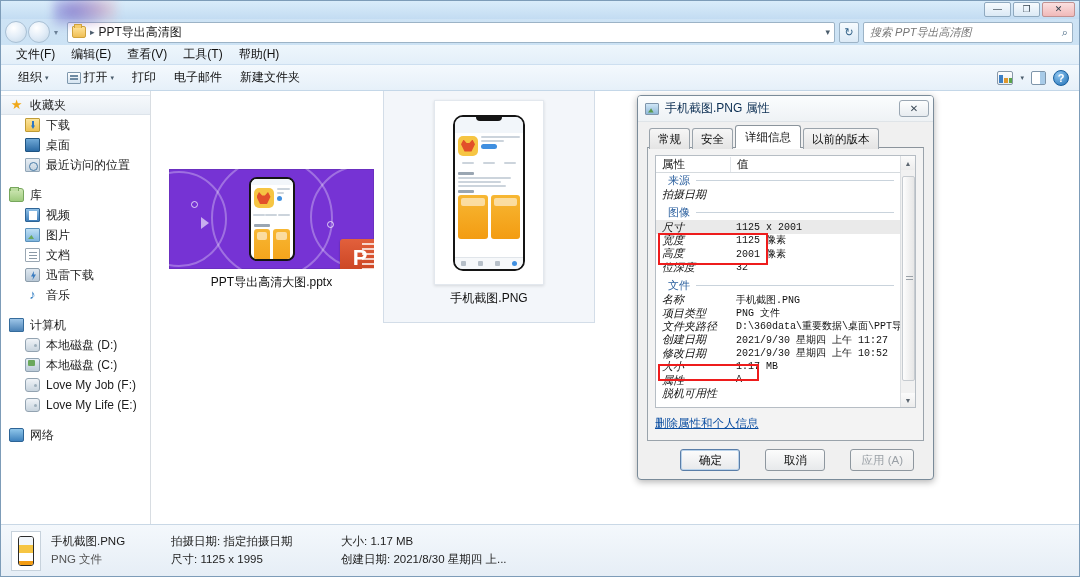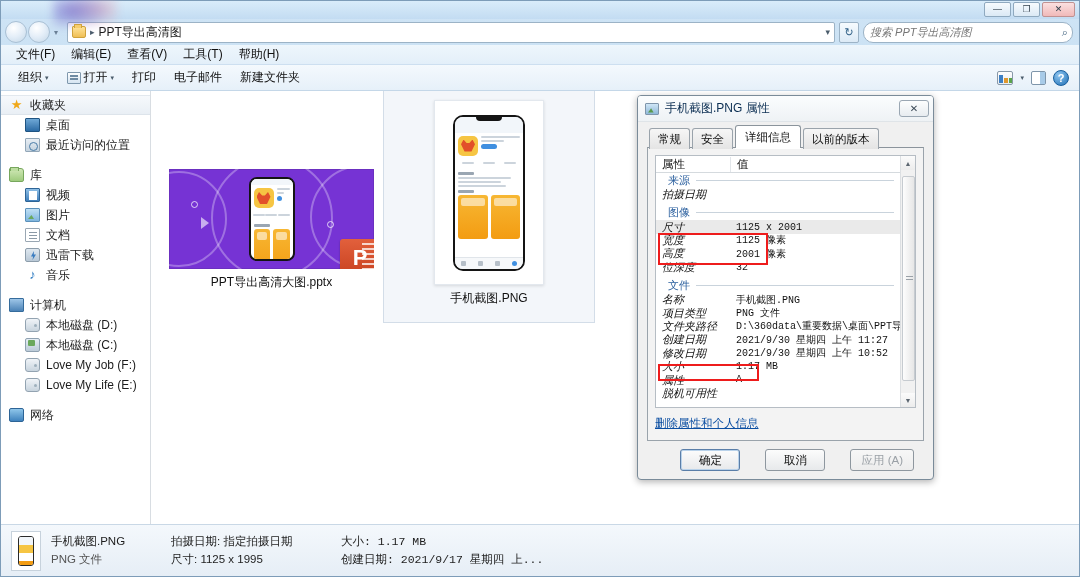--- a/index.html
+++ b/index.html
@@ -66,21 +66,21 @@
   .crumb-arrow{ color:#4a5c6b; font-size:9px; }
   .crumb-text{ color:#1b1b1b; font-size:12px; white-space:nowrap; }
   .addr-caret{ margin-left:auto; color:#4a5c6b; font-size:9px; padding-left:6px;}
   .refresh-btn{
     width:20px;height:21px;border:1px solid #9cb3c6;border-radius:2px;flex:none;
     background:linear-gradient(#f6fbfe,#dceaf6);
     display:flex;align-items:center;justify-content:center;color:#2f5f86;font-size:11px;
   }
   .search-box{
     width:210px; height:21px; flex:none; background:#ffffff;
-    border:1px solid #9cb3c6; border-radius:10px;
+    border:1px solid #9cb3c6; border-radius:2px;
     display:flex; align-items:center; padding:0 4px;
   }
   .search-box input{
     border:none; outline:none; flex:1; font-size:11px; font-style:italic;
     color:#8a8a8a; font-family:inherit; background:transparent; min-width:0;
   }
   .search-ic{ color:#4b6b86; font-size:11px; }
 
   
   .menubar{
@@ -254,21 +254,21 @@
   .status-thumb{
     width:30px;height:40px;background:#fff;border:1px solid #c7d2dc;flex:none;
     display:flex;align-items:center;justify-content:center;
   }
   .mini-phone{ width:16px;height:30px;border:1px solid #2a2a2a;border-radius:3px;background:#fff;overflow:hidden;}
   .mini-phone div{height:8px;}
   .status-cols{ display:flex; align-items:center; }
   .sc{ display:flex; flex-direction:column; gap:3px; }
   .sc-line{ font-size:11.5px; color:#1d1d1d; white-space:nowrap; }
   .sc-line.sub{ color:#555; }
-  .sc1{ width:120px; } .sc2{ width:170px; } .sc3{ width:260px;font-family:Liberation Mono, monospace; }
+  .sc1{ width:120px; } .sc2{ width:170px; } .sc3{ width:260px; }
 
   
   #props-dialog{
     position:absolute; left:637px; top:95px; width:297px; height:385px;
     background:#f0f0f0; border:1px solid #7a8b99; border-radius:4px;
     box-shadow:0 2px 7px rgba(0,0,0,.3);
     display:flex; flex-direction:column;
     font-size:11.5px; color:#111;
   }
   .dlg-title{
@@ -418,20 +418,24 @@
     </div>
   </div>
 
   <div class="body-split">
 
     <div class="sidebar">
 
       <div class="nav-row header selected">
         <span class="ico ico-star">★</span>
         <span>收藏夹</span>
+      </div>
+      <div class="nav-row child">
+        <span class="ico ico-download"></span>
+        <span>下载</span>
       </div>
       <div class="nav-row child">
         <span class="ico ico-desktop"></span>
         <span>桌面</span>
       </div>
       <div class="nav-row child">
         <span class="ico ico-recent"></span>
         <span>最近访问的位置</span>
       </div>
 
@@ -585,21 +589,21 @@
       <div class="sc sc1">
         <div class="sc-line">手机截图.PNG</div>
         <div class="sc-line sub">PNG 文件</div>
       </div>
       <div class="sc sc2">
         <div class="sc-line">拍摄日期: 指定拍摄日期</div>
         <div class="sc-line">尺寸: 1125 x 1995</div>
       </div>
       <div class="sc sc3">
         <div class="sc-line">大小: 1.17 MB</div>
-        <div class="sc-line">创建日期: 2021/9/17 星期四 上...</div>
+        <div class="sc-line">创建日期: 2021/8/30 星期四 上...</div>
       </div>
     </div>
   </div>
 </div>
 
 <div id="props-dialog">
 
   <div class="dlg-title">
     <span class="dlg-ico"></span>
     <span class="dlg-title-text">手机截图.PNG 属性</span>

